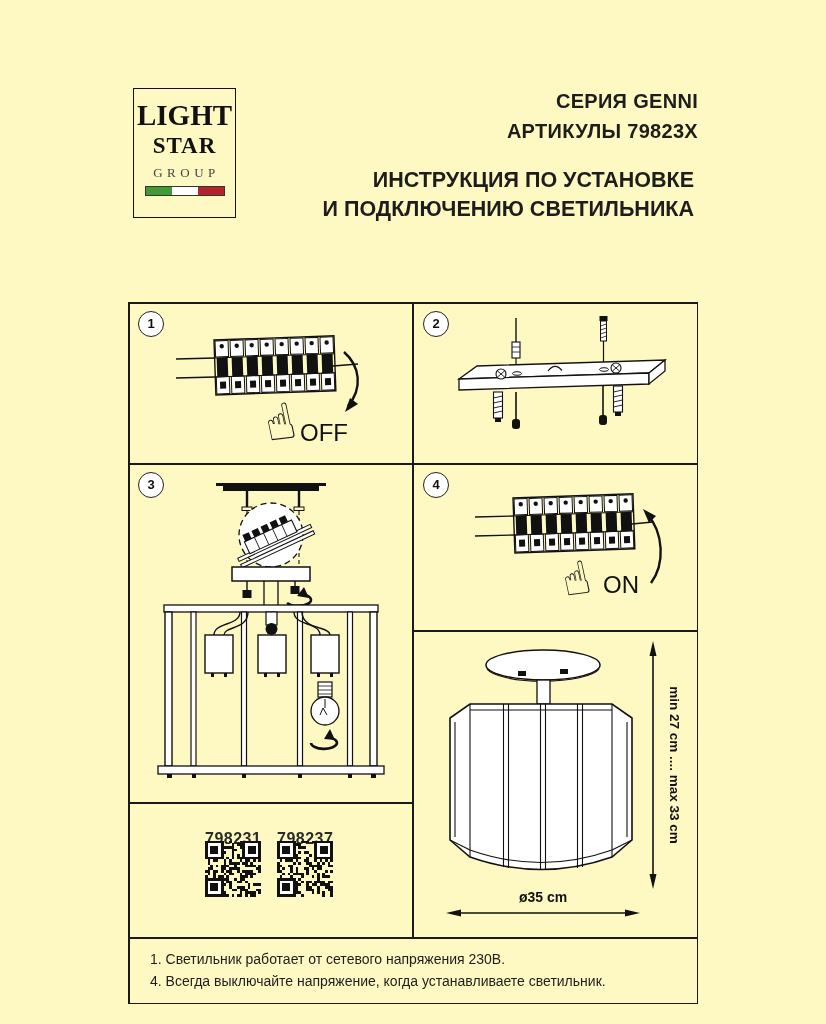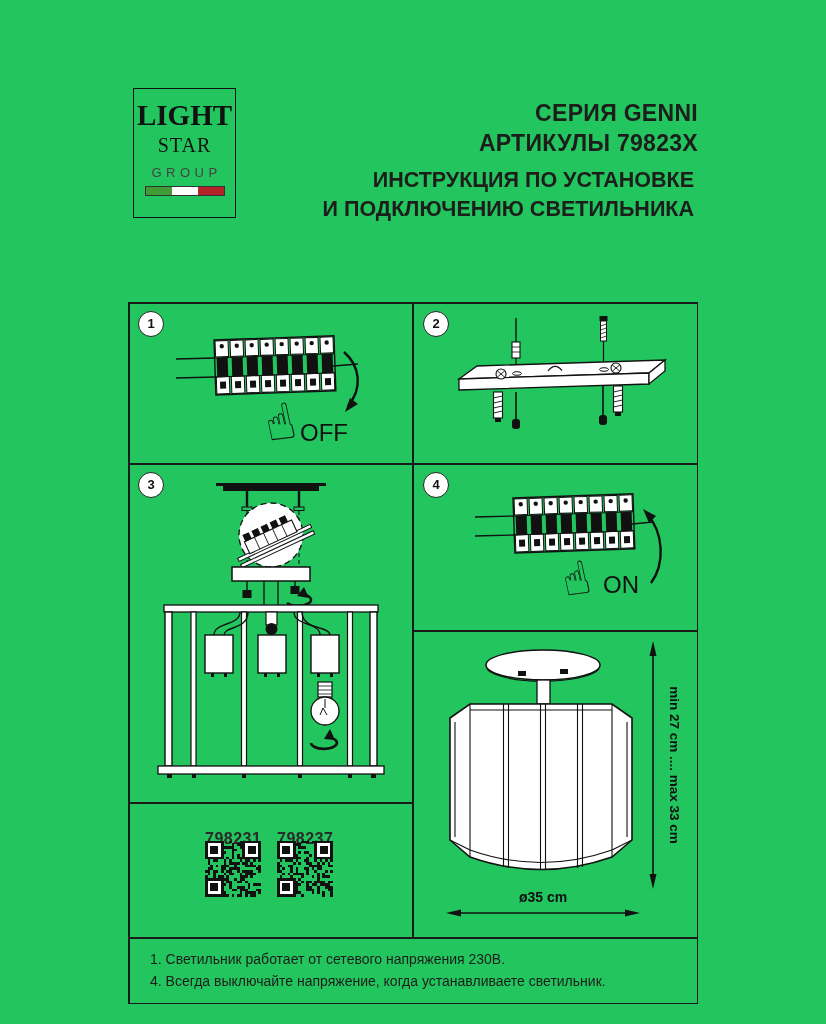--- a/index.html
+++ b/index.html
@@ -1,30 +1,30 @@
 <!DOCTYPE html>
 <html><head>
 <meta charset="utf-8">
 <style>
   html,body{margin:0;padding:0;background:#fff;}
-  .sheet{position:relative;width:826px;height:1024px;background:#22c55e;overflow:hidden;
+  .sheet{position:relative;width:826px;height:1024px;background:#fef9c3;overflow:hidden;
          font-family:"Liberation Sans",sans-serif;color:#1d1d1b;}
   
   .logo-box{position:absolute;left:133px;top:88px;width:103px;height:130px;
             border:1.5px solid #111;text-align:center;box-sizing:border-box;}
   .logo-light{font-family:"Liberation Serif",serif;font-weight:bold;font-size:29px;
               line-height:30px;margin-top:11px;color:#111;}
-  .logo-star{font-family:"Liberation Serif",serif;font-weight:normal;font-size:20px;
+  .logo-star{font-family:"Liberation Serif",serif;font-weight:bold;font-size:23px;
              line-height:31px;letter-spacing:1px;color:#111;}
   .logo-group{font-size:13px;letter-spacing:4.5px;color:#444;line-height:19px;
-              margin-top:2px;text-indent:4px;}
+              margin-top:2px;text-indent:4px;font-family:Liberation Serif, serif;}
   .logo-flag{width:78px;height:8px;border:1px solid #333;margin:4px auto 0;display:flex;}
   .flag-seg{flex:1;}
-  .hdr-series{position:absolute;top:98px;right:128px;text-align:right;font-weight:bold;
-              font-size:23px;line-height:30px;letter-spacing:.3px;color:#1d1d1b;}
+  .hdr-series{position:absolute;top:86px;right:128px;text-align:right;font-weight:bold;
+              font-size:20px;line-height:30px;letter-spacing:.3px;color:#1d1d1b;}
   .hdr-title{position:absolute;top:166px;right:132px;text-align:right;font-weight:bold;
              font-size:21.5px;line-height:29px;color:#1d1d1b;}
   
   .grid{position:absolute;left:128px;top:302px;width:570px;height:702px;}
   .cell{position:absolute;box-sizing:border-box;}
   .hl,.vl{position:absolute;background:#1a1a1a;}
   .hl{height:1.5px;}
   .vl{width:1.5px;}
   .badge{position:absolute;left:10px;top:9px;width:24px;height:24px;border:1.4px solid #222;
          border-radius:50%;font-size:13px;font-weight:bold;line-height:24px;

